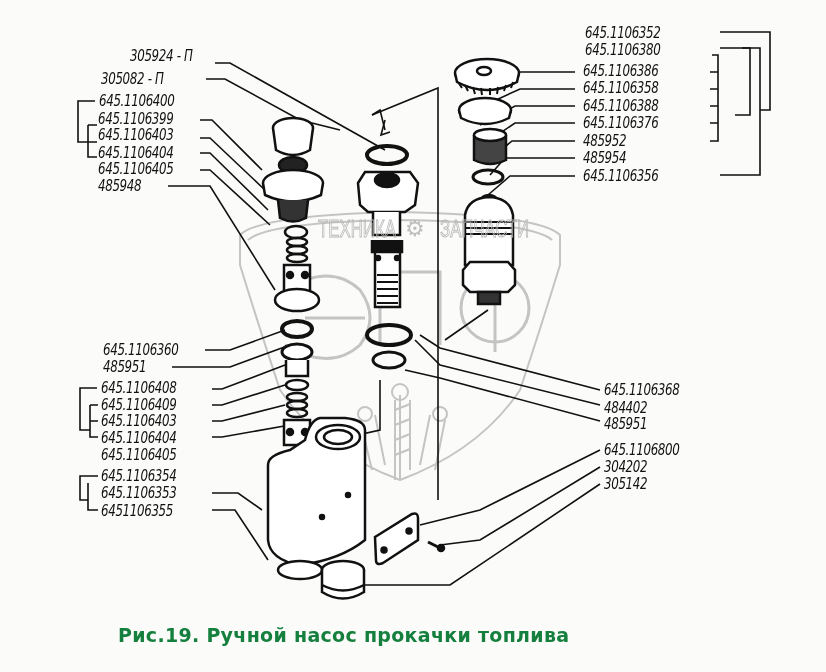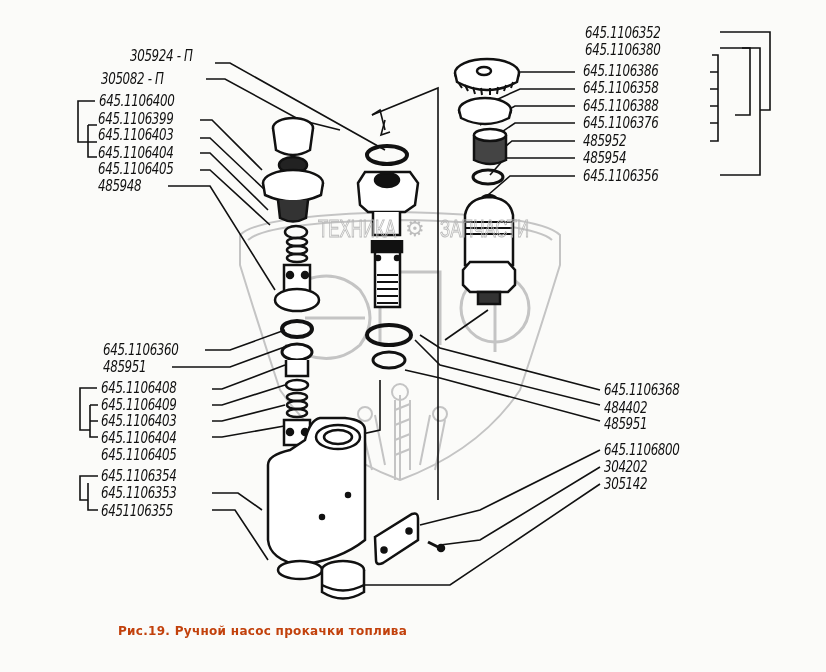--- a/index.html
+++ b/index.html
@@ -1,19 +1,19 @@
 <!DOCTYPE html>
 <html><head>
 <meta charset="utf-8">
 <style>
   html,body{margin:0;padding:0;background:#fbfbf9;}
   body{width:826px;height:672px;position:relative;overflow:hidden;font-family:"DejaVu Sans",sans-serif;}
   #stage{position:absolute;left:0;top:0;width:826px;height:672px;}
   .lbl{position:absolute;font-family:"DejaVu Sans Condensed","DejaVu Sans",sans-serif;font-style:oblique;font-size:15px;line-height:16px;color:#111;letter-spacing:-0.4px;white-space:nowrap;transform:scaleX(0.88);transform-origin:left center;}
-  #caption{position:absolute;left:118px;top:624px;font-family:"DejaVu Sans",sans-serif;font-weight:bold;font-size:12px;color:#c2410c;letter-spacing:0.3px;}
+  #caption{position:absolute;left:118px;top:624px;font-family:"DejaVu Sans",sans-serif;font-weight:bold;font-size:19px;color:#15803d;letter-spacing:0.3px;}
   .wm{position:absolute;font-family:"Liberation Sans",sans-serif;font-size:24px;color:transparent;-webkit-text-stroke:1px #b8b8b8;letter-spacing:0px;transform:scaleX(0.7);transform-origin:left center;}
 </style>
 </head>
 <body>
 
 <div id="stage">
 
 <svg width="826" height="672" viewBox="0 0 826 672" style="position:absolute;left:0;top:0">
 
   <g fill="none" stroke="#c4c4c4" stroke-width="2">

